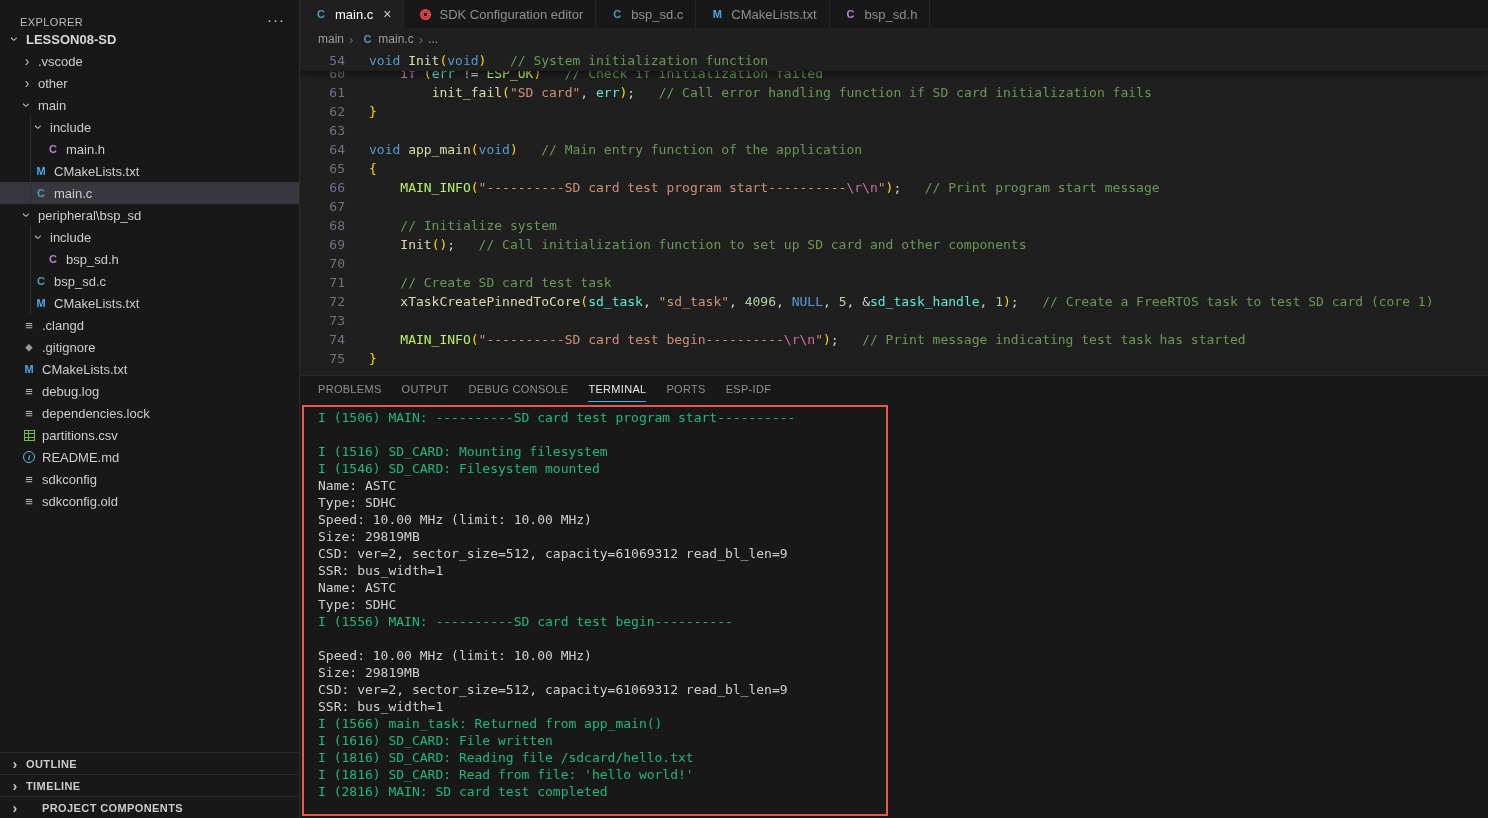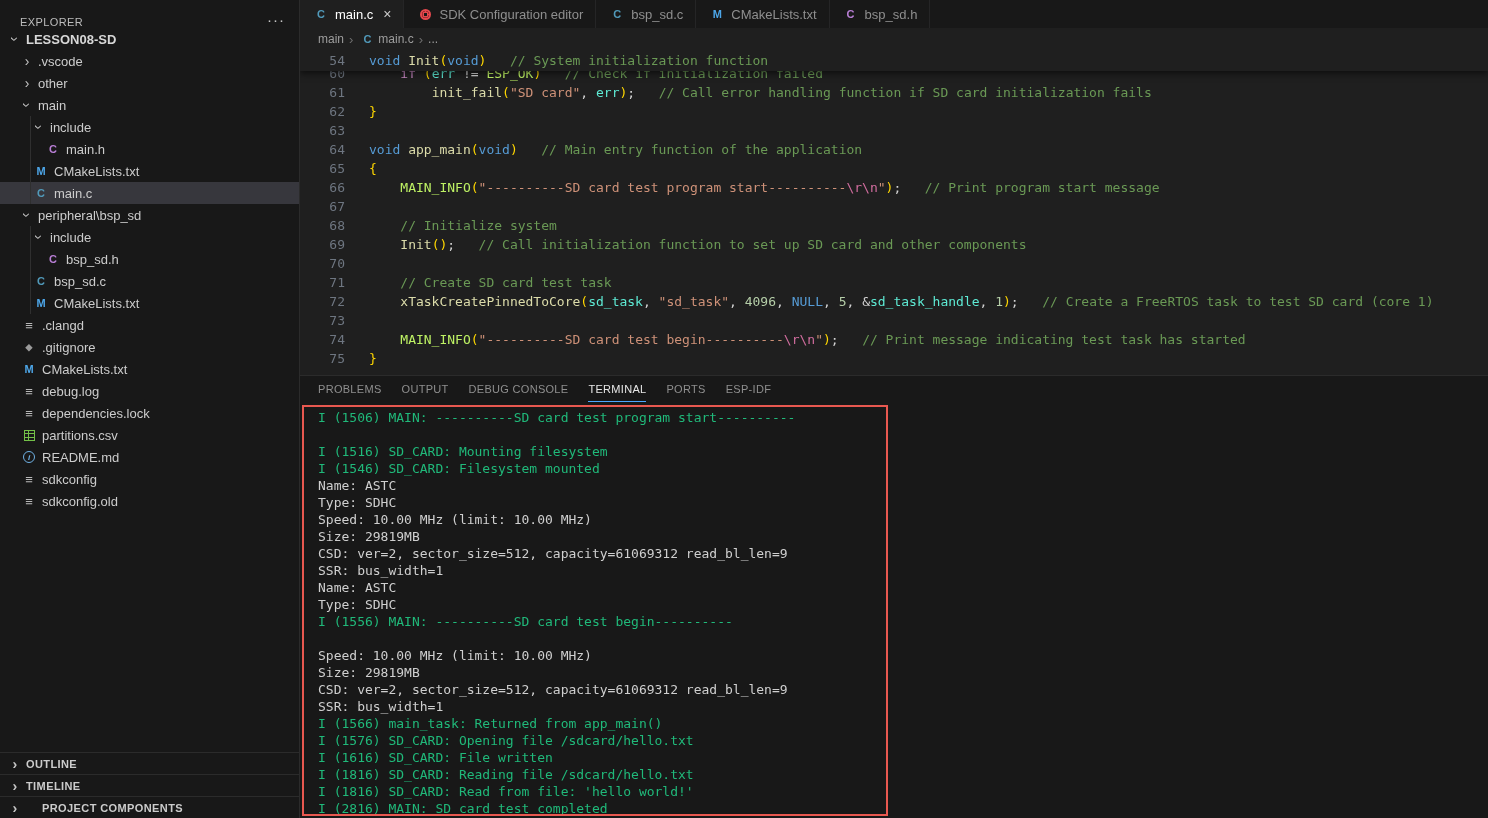--- a/index.html
+++ b/index.html
@@ -354,21 +354,20 @@
             <div class="tline twhite">SSR: bus_width=1</div>
             <div class="tline twhite">Name: ASTC</div>
             <div class="tline twhite">Type: SDHC</div>
             <div class="tline tgreen">I (1556) MAIN: ----------SD card test begin----------</div>
             <div class="tline twhite"> </div>
             <div class="tline twhite">Speed: 10.00 MHz (limit: 10.00 MHz)</div>
             <div class="tline twhite">Size: 29819MB</div>
             <div class="tline twhite">CSD: ver=2, sector_size=512, capacity=61069312 read_bl_len=9</div>
             <div class="tline twhite">SSR: bus_width=1</div>
             <div class="tline tgreen">I (1566) main_task: Returned from app_main()</div>
-            <div class="tline tgreen">I (1576) SD_CARD: Opening file /sdcard/hello.txt</div>
             <div class="tline tgreen">I (1616) SD_CARD: File written</div>
             <div class="tline tgreen">I (1816) SD_CARD: Reading file /sdcard/hello.txt</div>
             <div class="tline tgreen">I (1816) SD_CARD: Read from file: 'hello world!'</div>
             <div class="tline tgreen">I (2816) MAIN: SD card test completed</div>
           </div>
       </div>
     </div>
   </main>
 </div>
 

